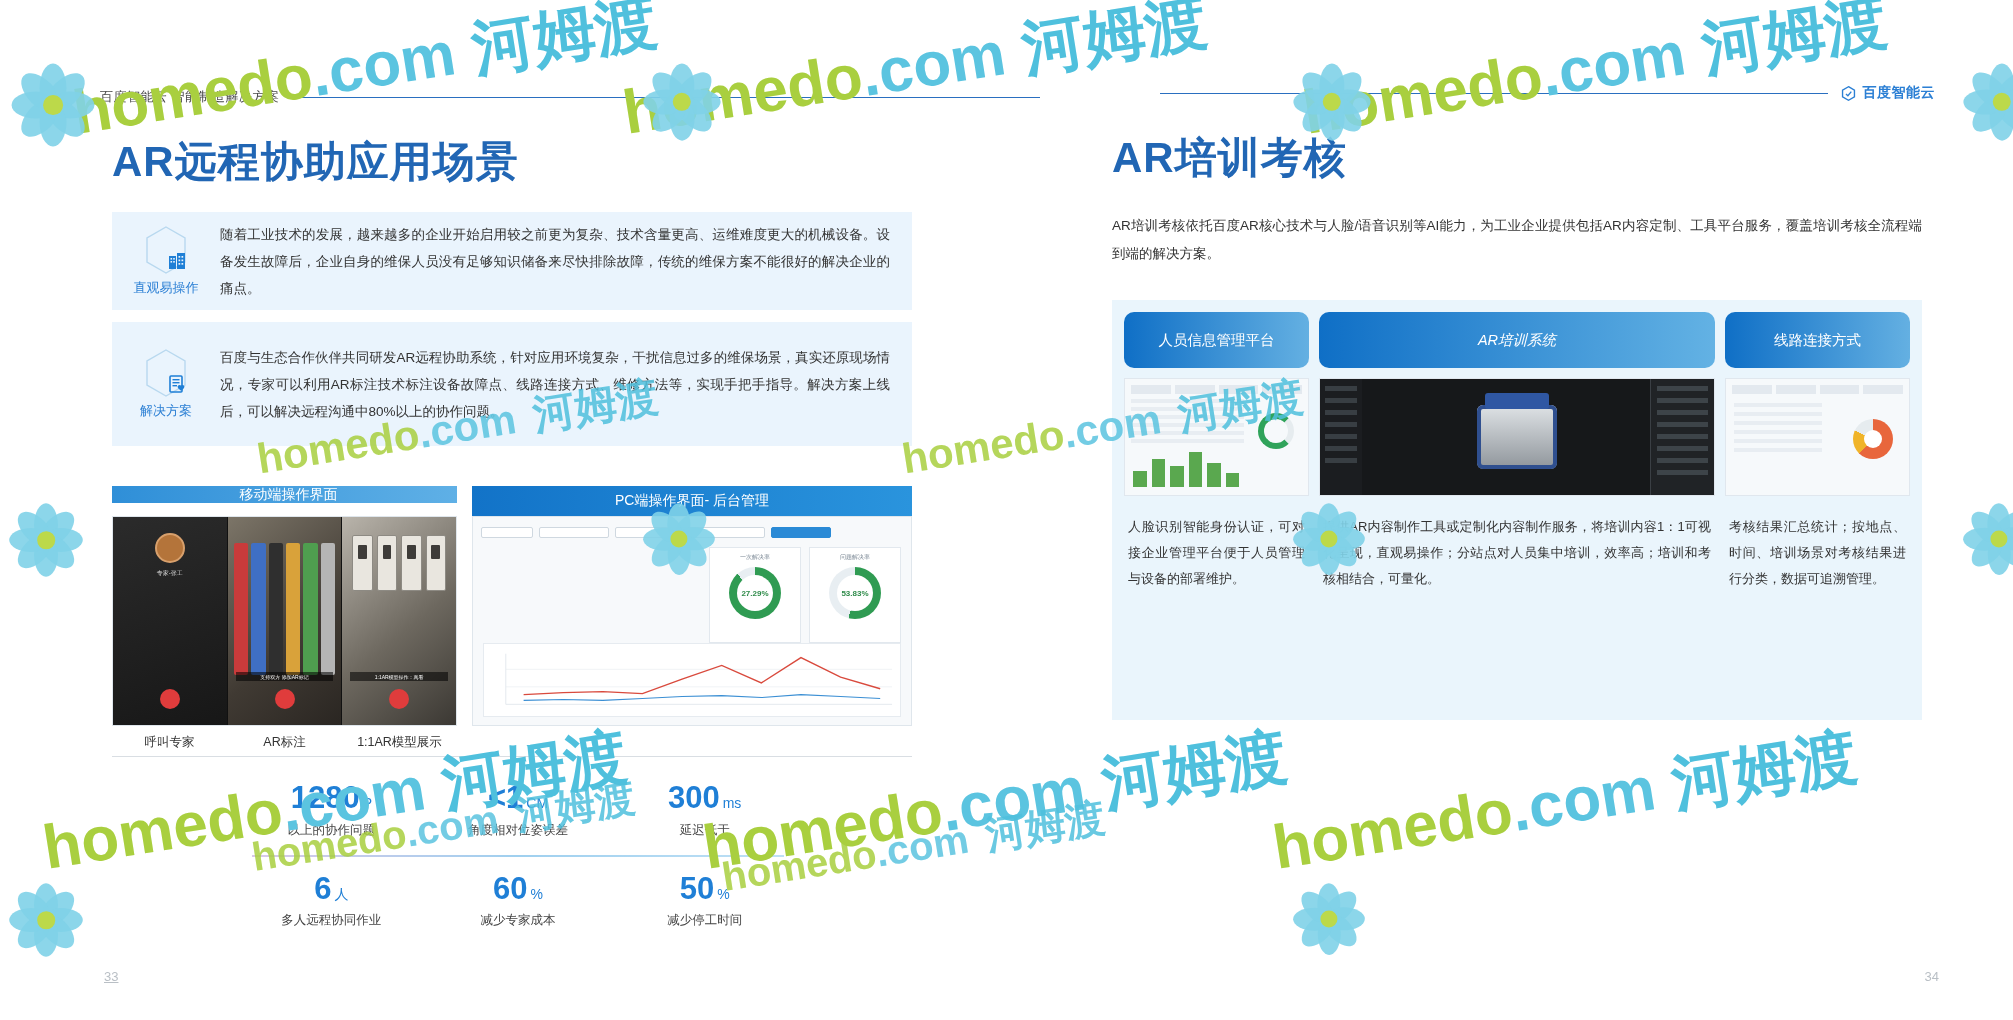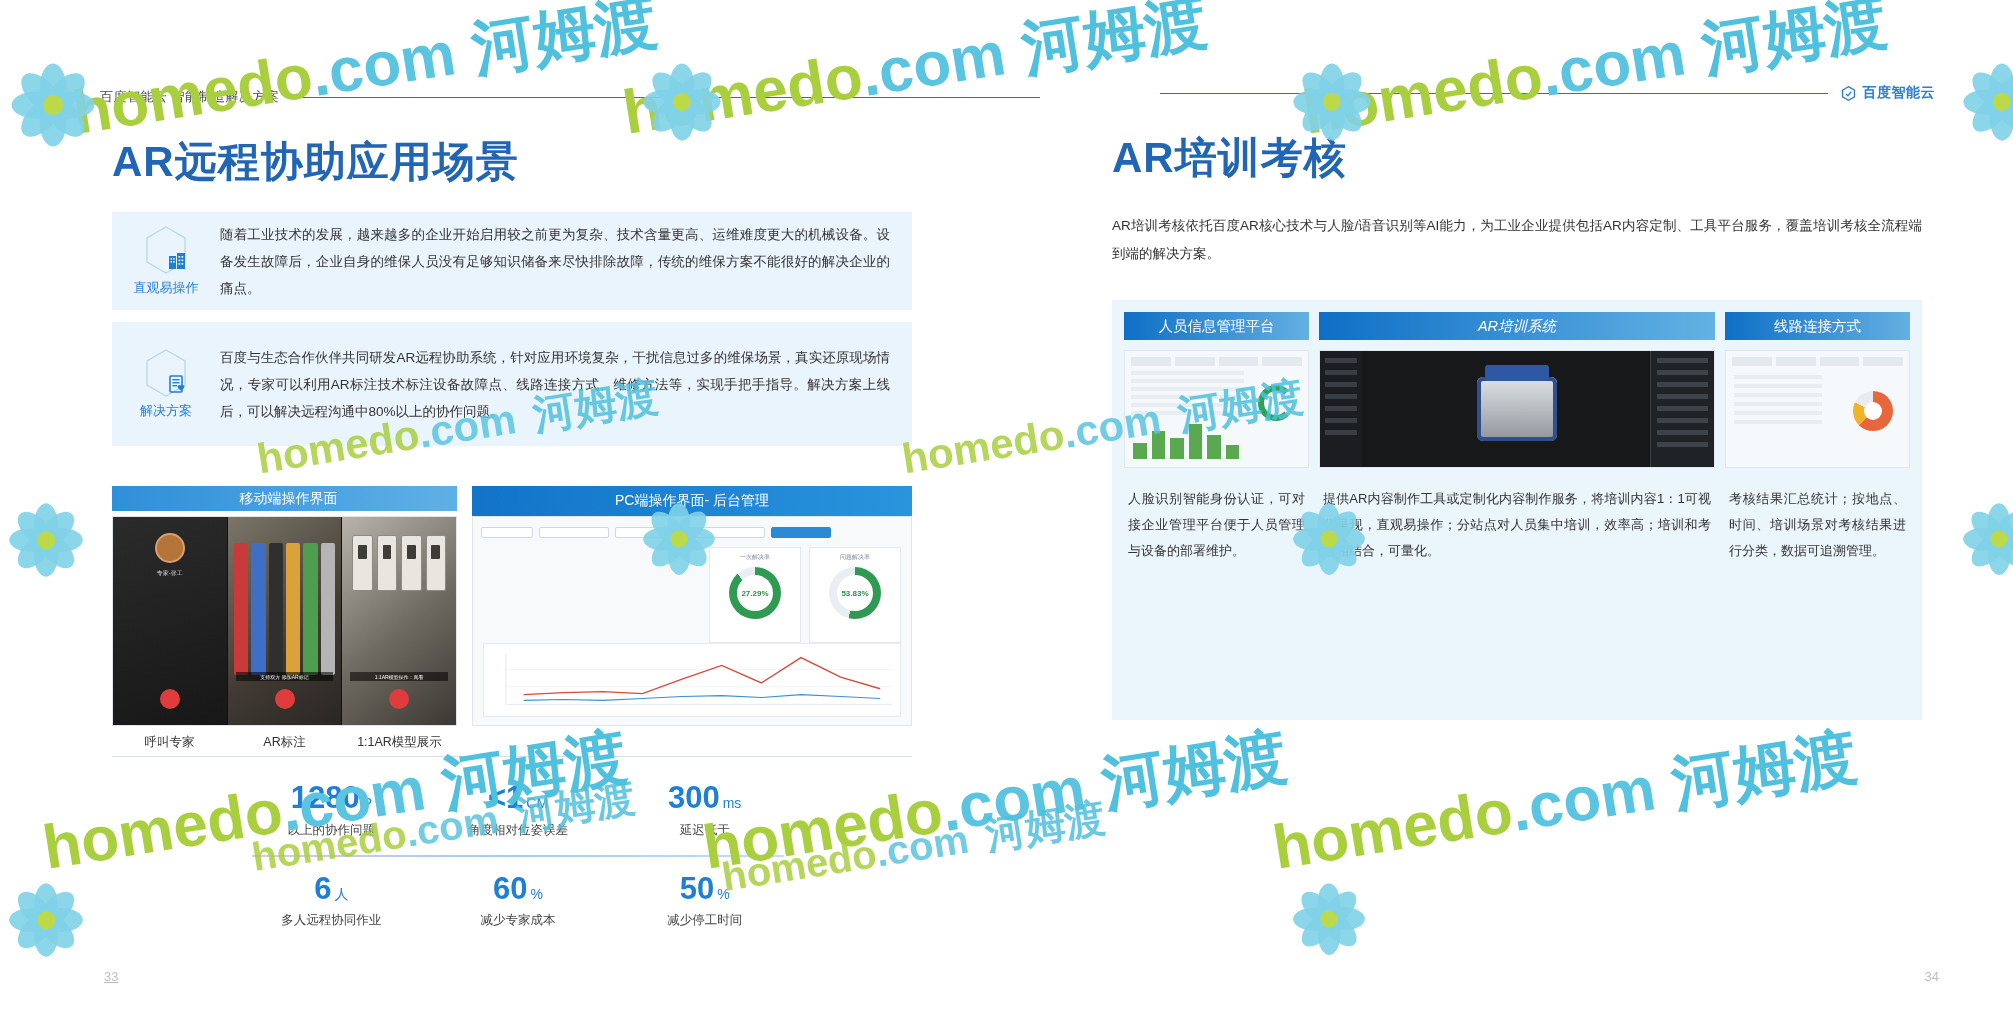--- a/index.html
+++ b/index.html
@@ -53,21 +53,21 @@
   .ib-text {
     flex:1; padding-right:22px; font-size:13.5px; line-height:2.0; color:#333; text-align:justify;
   }
 
   
   .shot-hdr {
     position:absolute; color:#fff; font-size:14px;
     display:flex; align-items:center; justify-content:center;
     background:linear-gradient(to right,#2f8fd8,#5fb0e6);
   }
-  .shot-hdr-a { left:112px; top:486px; width:345px; height:25px;padding-left:8px; }
+  .shot-hdr-a { left:112px; top:486px; width:345px; height:17px;padding-left:8px; }
   .shot-hdr-b { left:472px; top:486px; width:440px; height:30px;
                 background:linear-gradient(to right,#1273c8,#2a94dd); }
   .shot-body { position:absolute; border:1px solid #dfe6ec; }
   .shot-a { left:112px; top:516px; width:345px; height:210px; background:#262626; display:flex; }
   .shot-b { left:472px; top:516px; width:440px; height:210px; background:#f7f9fb; }
 
   .mini { flex:1; position:relative; overflow:hidden; border-right:1px solid #111; }
   .mini:last-child { border-right:none; }
   .m1 { background:linear-gradient(160deg,#2b2b2b,#171717); }
   .m2 { background:linear-gradient(140deg,#7c7568,#403a33 60%,#2a2622); }
@@ -111,21 +111,21 @@
 
   
   .r-desc {
     position:absolute; left:1112px; top:212px; width:810px;
     font-size:13.5px; line-height:2.1; color:#333; text-align:justify;
   }
   .cards { position:absolute; left:1112px; top:300px; width:810px; height:420px;
            background:#eaf5fc; padding:12px; display:flex; gap:10px; }
   .card { background:transparent; display:flex; flex-direction:column; }
   .c1 { flex:0 0 185px; } .c2 { flex:1; } .c3 { flex:0 0 185px; }
-  .card-hd { height:28px; color:#fff; font-size:14.5px; display:flex; align-items:center; justify-content:center; }
+  .card-hd { height:56px; color:#fff; font-size:14.5px; display:flex; align-items:center; justify-content:center;border-radius:10px; }
   .c1 .card-hd { background:linear-gradient(to right,#0f6fc6,#64b0e2); }
   .c2 .card-hd { background:linear-gradient(to right,#0f6fc6,#63b2e4);font-style:italic; }
   .c3 .card-hd { background:linear-gradient(to right,#0f6fc6,#64b0e2); }
   .card-img { height:118px; margin-top:10px; border:1px solid #e0e7ee; overflow:hidden; position:relative; }
   .img-light { background:#f6f9fb; }
   .img-dark  { background:#16181a; }
   .card-txt { margin-top:18px; font-size:13px; line-height:2.0; color:#333; text-align:justify; padding:0 4px; }
 
   .dash-top { position:absolute; left:6px; right:6px; top:6px; height:9px; display:flex; gap:4px; }
   .dash-top i { display:block; height:100%; background:#e3e9ef; flex:1; }

